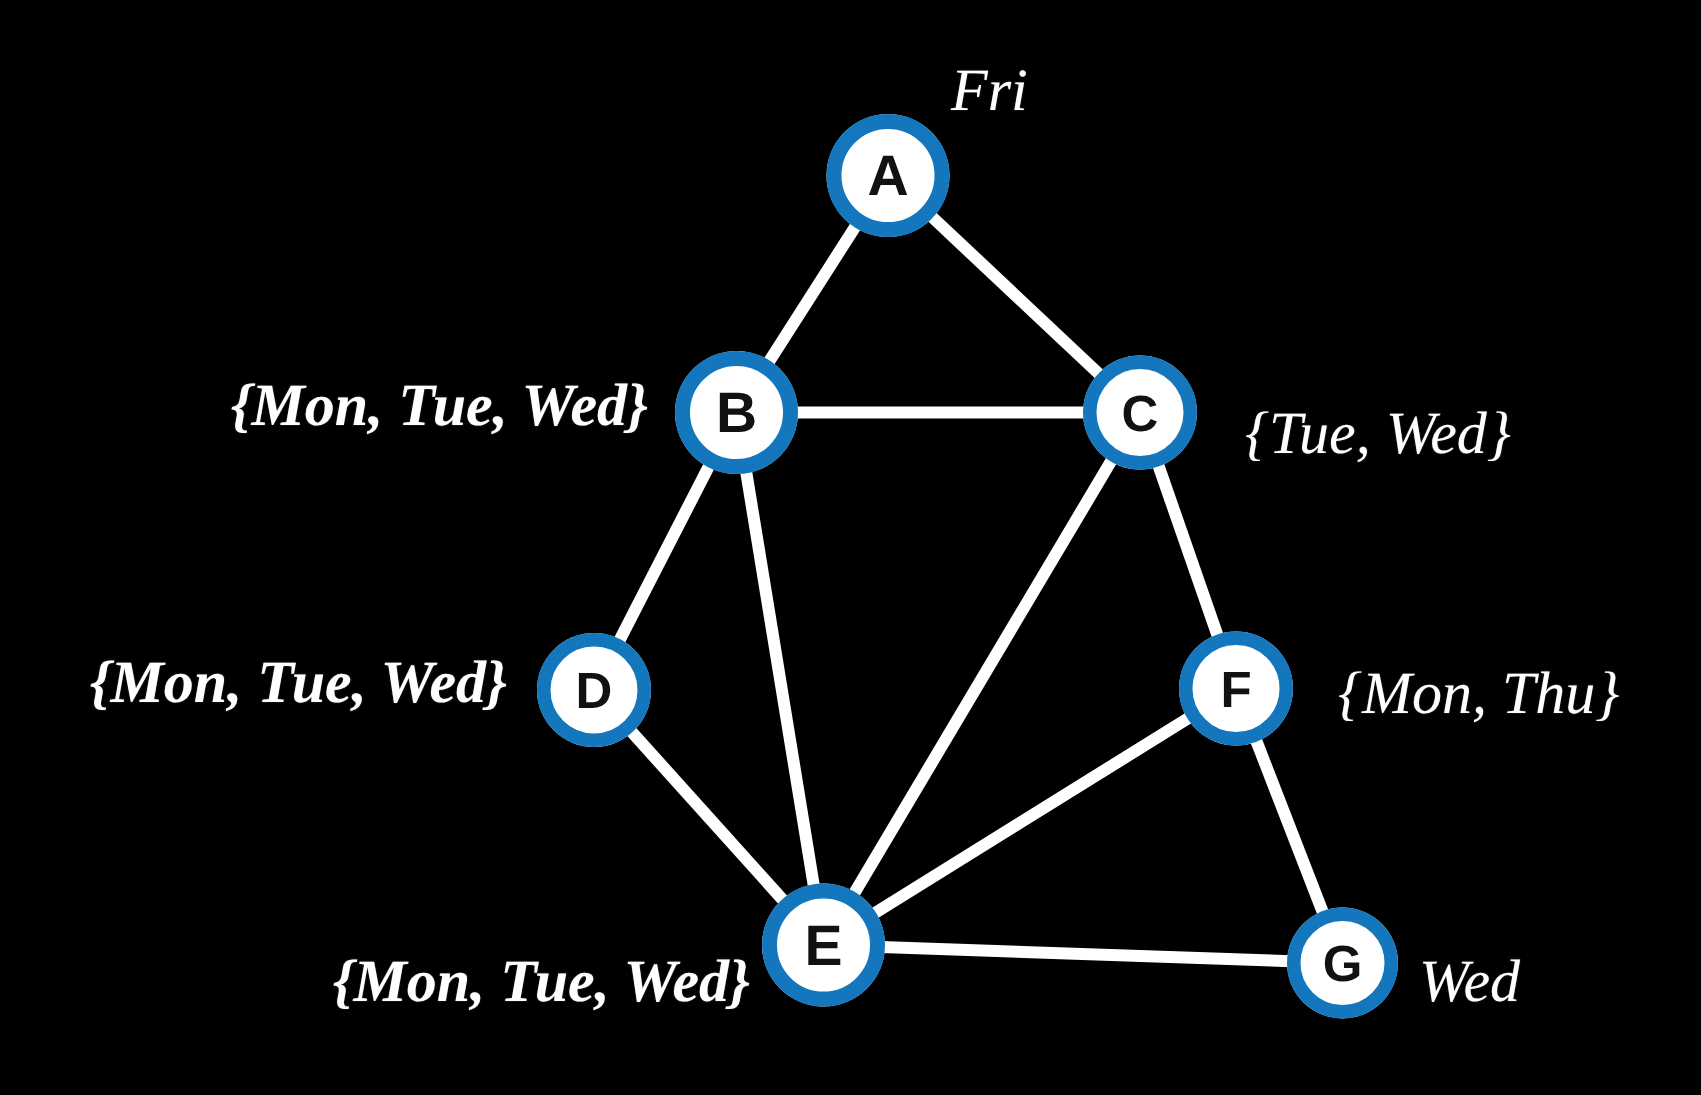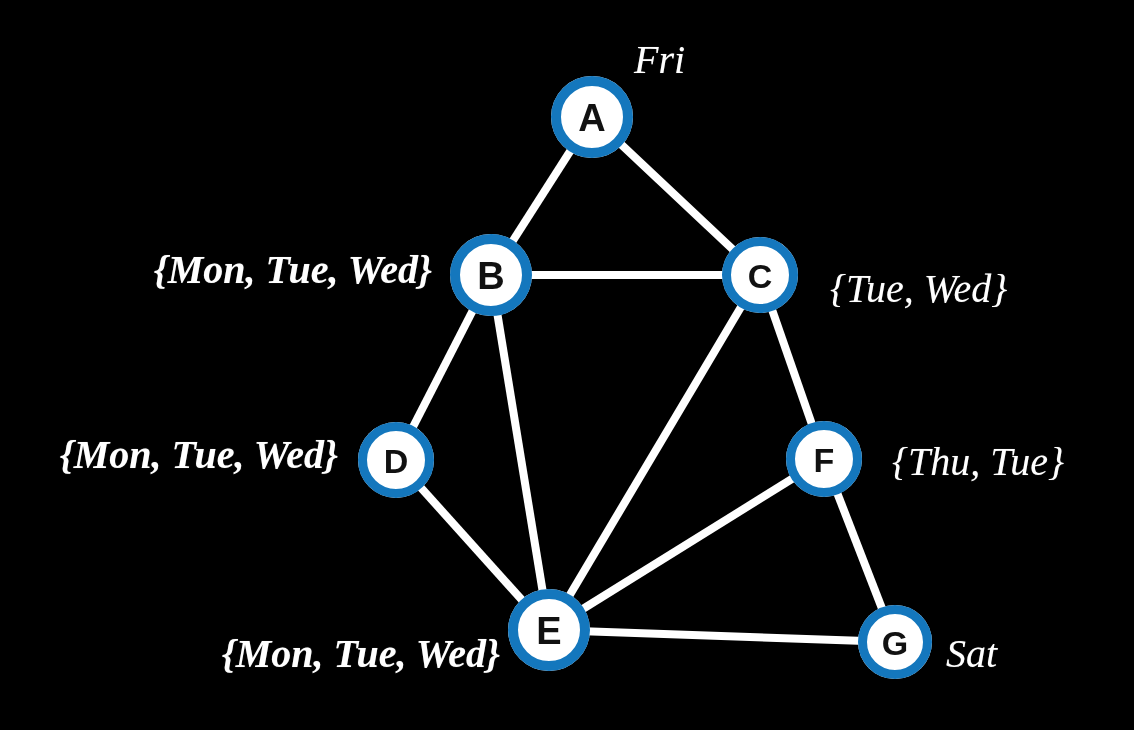--- a/index.html
+++ b/index.html
@@ -108,17 +108,17 @@
           <circle cx="895" cy="642" r="32.5" fill="none" stroke="#1477bd" stroke-width="9"></circle>
           <text x="895" y="643" class="node-letter" font-size="34" fill="#111111">G</text>
         </g>
       </g>
   </svg>
   <div id="labels-layer">
       <div class="domain-label anchor-left" style="left: 634px; top: 60px; font-size: 40px; color: rgb(255, 255, 255);">Fri</div>
       <div class="domain-label anchor-right" style="left: 432px; top: 270px; font-size: 40px; color: rgb(255, 255, 255);">{Mon, Tue, Wed}</div>
       <div class="domain-label anchor-left" style="left: 830px; top: 268px; font-size: 40px; color: rgb(255, 255, 255); margin-top: 21px;">{Tue, Wed}</div>
       <div class="domain-label anchor-right" style="left: 338px; top: 455px; font-size: 40px; color: rgb(255, 255, 255);">{Mon, Tue, Wed}</div>
-      <div class="domain-label anchor-left" style="left: 892px; top: 462px; font-size: 40px; color: rgb(255, 255, 255);">{Thu, Tue}</div>
+      <div class="domain-label anchor-left" style="left: 892px; top: 462px; font-size: 40px; color: rgb(255, 255, 255);">{Mon, Thu}</div>
       <div class="domain-label anchor-right" style="left: 500px; top: 654px; font-size: 40px; color: rgb(255, 255, 255);">{Mon, Tue, Wed}</div>
-      <div class="domain-label anchor-left" style="left: 946px; top: 654px; font-size: 40px; color: rgb(255, 255, 255);">Sat</div>
+      <div class="domain-label anchor-left" style="left: 946px; top: 654px; font-size: 40px; color: rgb(255, 255, 255);">Wed</div>
     </div>
 </div>
 
 </body></html>

